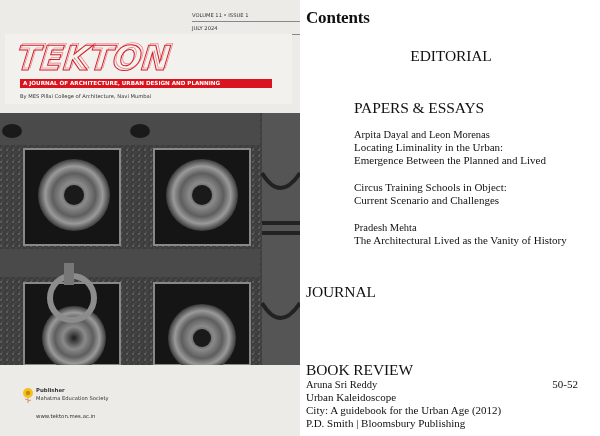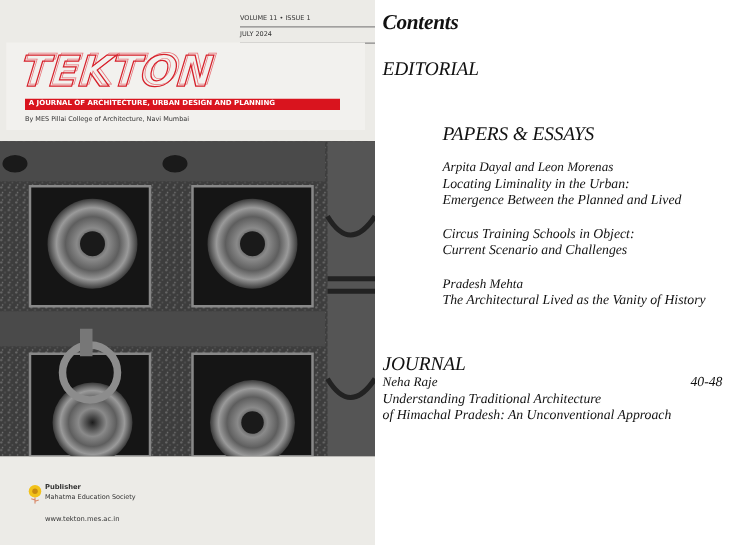--- a/index.html
+++ b/index.html
@@ -64,21 +64,21 @@
     .pub-icon { position: absolute; left: 0; top: 0; width: 12px; height: 16px; }
     .pub-label { position: absolute; left: 14px; top: 0; font-size: 5.4px; font-weight: bold; white-space: nowrap; }
     .pub-name { position: absolute; left: 14px; top: 8px; font-size: 5.2px; white-space: nowrap; }
     .website {
       position: absolute; left: 36px; top: 413px;
       font-family: "DejaVu Sans", sans-serif; font-size: 5.4px; color: #333; white-space: nowrap;
     }
 
     
     .contents {
-      position: absolute; left: 306px; top: 0; width: 294px; height: 436px; font-style: italic;
+      position: absolute; left: 306px; top: 0; width: 294px; height: 436px;
     }
     .contents-title {
       position: absolute; left: 0; top: 8px;
       font-size: 17px; font-weight: bold; letter-spacing: -0.2px;
     }
     .section { position: absolute; left: 0; width: 290px; }
     .section-title { font-size: 15.5px; line-height: 16px; letter-spacing: -0.1px; }
     .entry { position: relative; font-size: 11px; line-height: 13px; }
     .entry .pages { position: absolute; right: 18px; top: 0; }
     .entry .line { display: block; white-space: nowrap; }
@@ -158,21 +158,21 @@
     </svg>
     <div class="pub-label">Publisher</div>
     <div class="pub-name">Mahatma Education Society</div>
   </div>
   <div class="website">www.tekton.mes.ac.in</div>
 </div>
 
 <div class="contents">
   <div class="contents-title">Contents</div>
 
-  <div class="section" style="top:48px;">
+  <div class="section" style="top:48px;text-align:center;">
     <div class="section-title">EDITORIAL</div>
   </div>
 
   <div class="section" style="top:100px;margin-left:48px;">
     <div class="section-title">PAPERS &amp; ESSAYS</div>
 
     <div class="entry" style="margin-top:12px;">
       <span class="line author">Arpita Dayal and Leon Morenas</span>
       <span class="pages">8-30</span>
       <span class="line">Locating Liminality in the Urban:</span>
@@ -187,21 +187,25 @@
 
     <div class="entry" style="margin-top:14px;">
       <span class="line author">Pradesh Mehta</span>
       <span class="pages">34-38</span>
       <span class="line">The Architectural Lived as the Vanity of History</span>
     </div>
   </div>
 
   <div class="section" style="top:284px;">
     <div class="section-title">JOURNAL</div>
+  </div>
+
+  <div class="section" style="top:362px;">
+    <div class="section-title">BOOK REVIEW</div>
     <div class="entry">
-      <span class="line author">Neha Raje</span>
-      <span class="pages">40-48</span>
-      <span class="line">Understanding Traditional Architecture</span>
-      <span class="line">of Himachal Pradesh: An Unconventional Approach</span>
-    </div>
-  </div>
-
+      <span class="line author">Aruna Sri Reddy</span>
+      <span class="pages">50-52</span>
+      <span class="line">Urban Kaleidoscope</span>
+      <span class="line">City: A guidebook for the Urban Age (2012)</span>
+      <span class="line">P.D. Smith | Bloomsbury Publishing</span>
+    </div>
+  </div>
 </div>
 
 </body></html>

